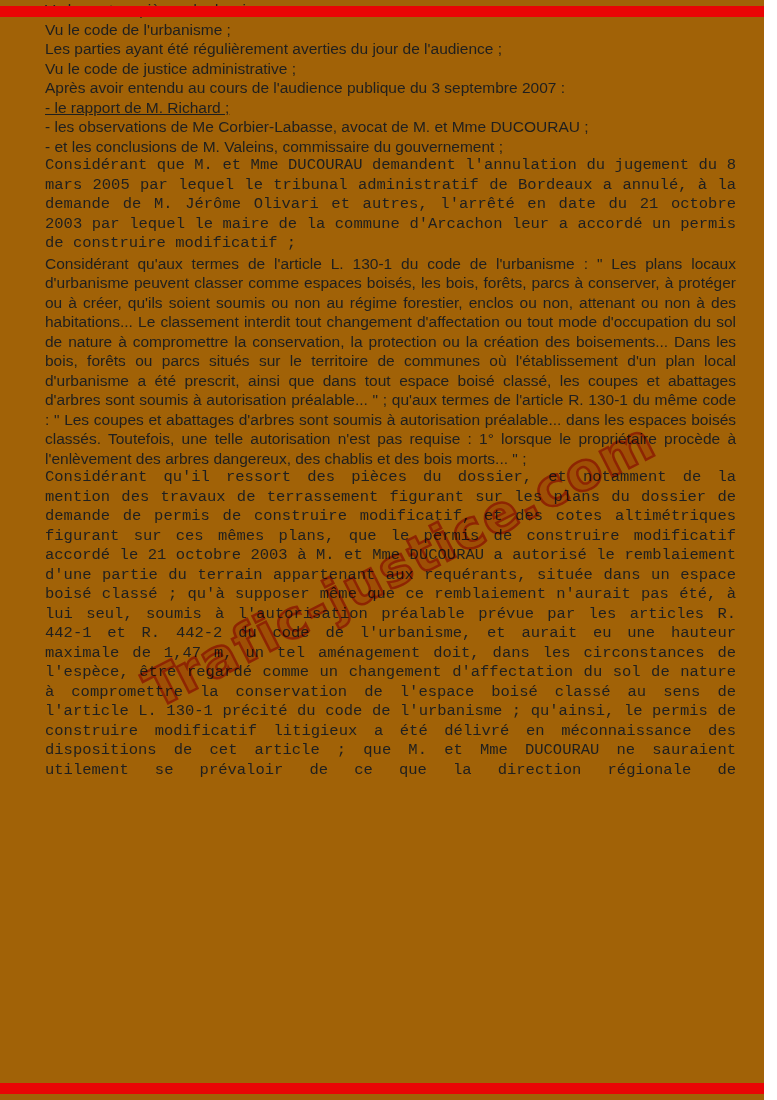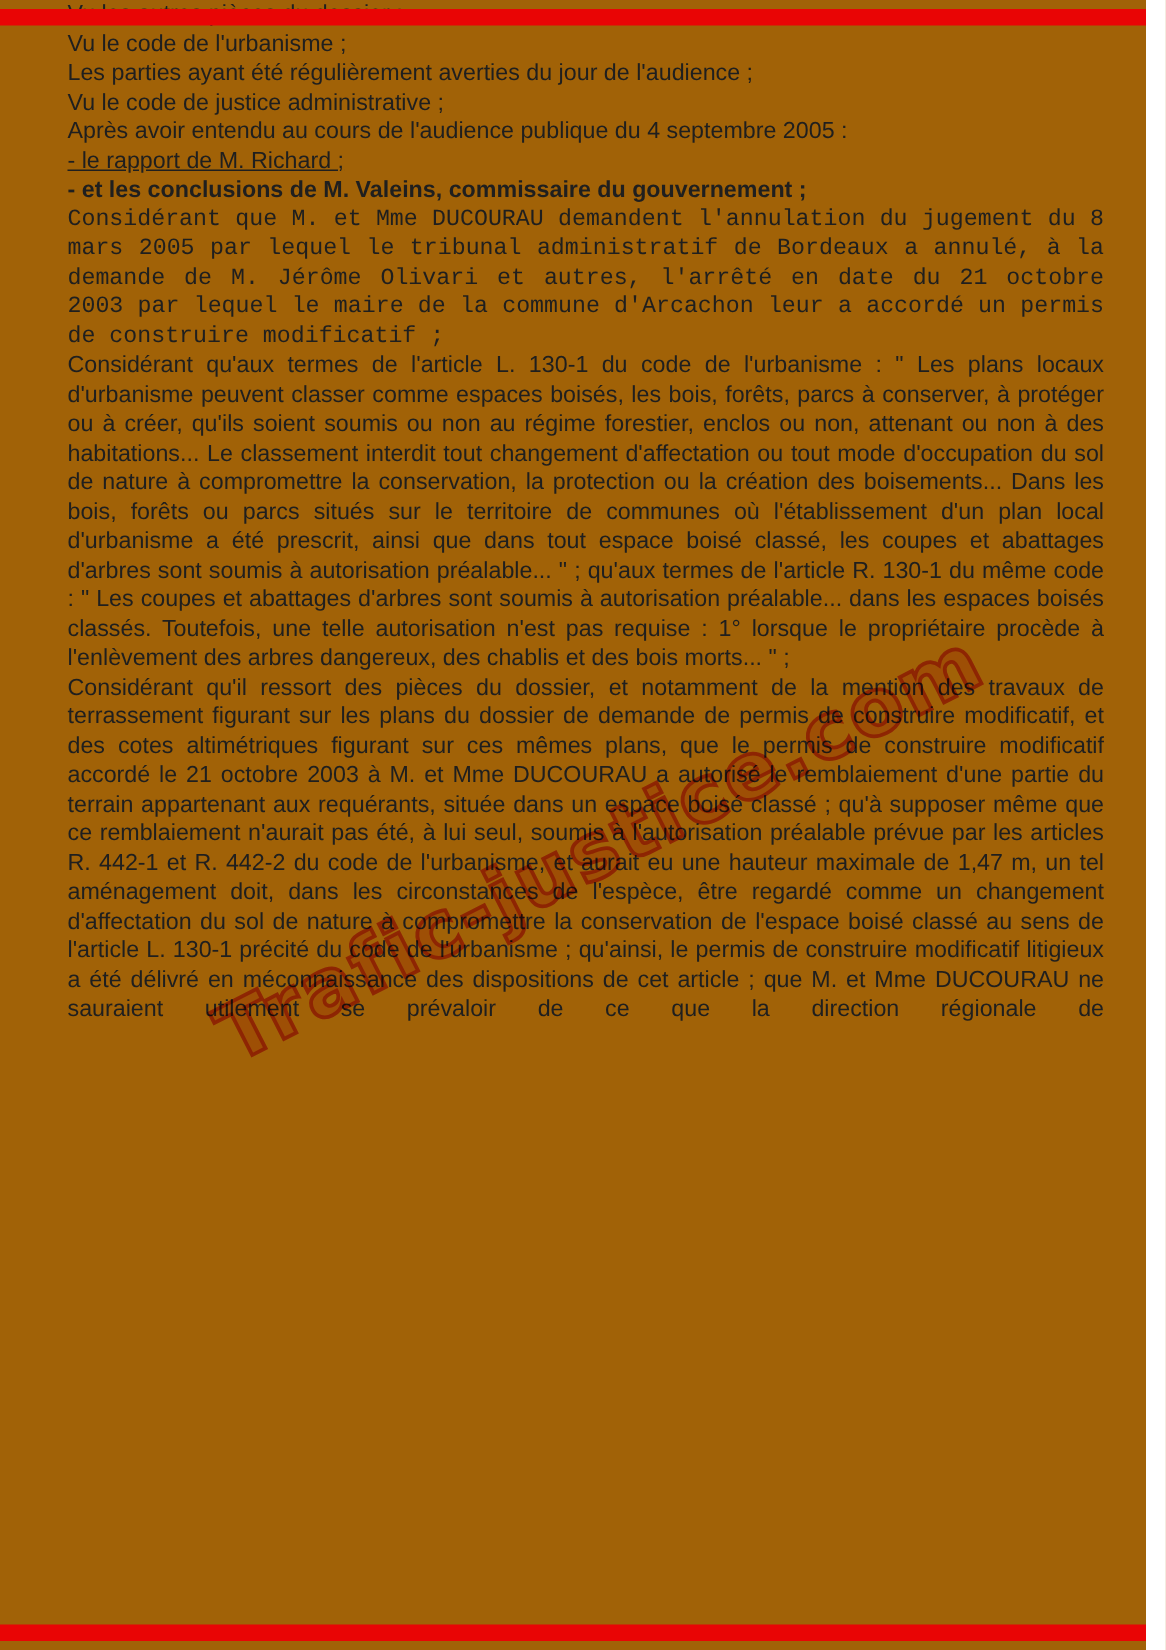--- a/index.html
+++ b/index.html
@@ -41,23 +41,23 @@
     text-align: left;
     white-space: normal;
   }
   .content p.just { text-align: justify; }
   .content p.force-last { text-align: justify; text-align-last: justify; }
 
   .mt-first { margin-top: 57px; }
   .mt-std   { margin-top: 36px; }
   .mt-a     { margin-top: 33px; text-decoration: underline; }
   .mt-b     { margin-top: 32px; }
-  .mt-c     { margin-top: 35px; font-weight: bold; }
+  .mt-c     { margin-top: 35px; }
   .mt-d     { margin-top: 37px; font-family: Liberation Mono, monospace; }
-  .mt-e     { margin-top: 30px; }
+  .mt-e     { margin-top: 30px; font-family: Liberation Mono, monospace; }
 
   .watermark-svg {
     position: absolute;
     left: 50px;
     top: 385px;
     z-index: 2;
     mix-blend-mode: multiply;
     pointer-events: none;
   }
   .watermark-svg text {
@@ -72,22 +72,23 @@
 
 <div class="page">
 
   <div class="red-bar top"></div>
 
   <main class="content">
     <p class="mt-first">Vu les autres pièces du dossier ;</p>
     <p class="mt-std">Vu le code de l'urbanisme ;</p>
     <p class="mt-std">Les parties ayant été régulièrement averties du jour de l'audience ;</p>
     <p class="mt-std">Vu le code de justice administrative ;</p>
-    <p class="mt-std">Après avoir entendu au cours de l'audience publique du 4 septembre 2005 :</p>
+    <p class="mt-std">Après avoir entendu au cours de l'audience publique du 3 septembre 2007 :</p>
     <p class="mt-a">- le rapport de M. Richard ;</p>
+    <p class="mt-b">- les observations de Me Corbier-Labasse, avocat de M. et Mme DUCOURAU ;</p>
     <p class="mt-c">- et les conclusions de M. Valeins, commissaire du gouvernement ;</p>
     <p class="mt-d just">Considérant que M. et Mme DUCOURAU demandent l'annulation du jugement du 8 mars 2005 par lequel le tribunal administratif de Bordeaux a annulé, à la demande de M. Jérôme Olivari et autres, l'arrêté en date du 21 octobre 2003 par lequel le maire de la commune d'Arcachon leur a accordé un permis de construire modificatif ;</p>
     <p class="mt-b just">Considérant qu'aux termes de l'article L. 130-1 du code de l'urbanisme : " Les plans locaux d'urbanisme peuvent classer comme espaces boisés, les bois, forêts, parcs à conserver, à protéger ou à créer, qu'ils soient soumis ou non au régime forestier, enclos ou non, attenant ou non à des habitations... Le classement interdit tout changement d'affectation ou tout mode d'occupation du sol de nature à compromettre la conservation, la protection ou la création des boisements... Dans les bois, forêts ou parcs situés sur le territoire de communes où l'établissement d'un plan local d'urbanisme a été prescrit, ainsi que dans tout espace boisé classé, les coupes et abattages d'arbres sont soumis à autorisation préalable... " ; qu'aux termes de l'article R. 130-1 du même code : " Les coupes et abattages d'arbres sont soumis à autorisation préalable... dans les espaces boisés classés. Toutefois, une telle autorisation n'est pas requise : 1° lorsque le propriétaire procède à l'enlèvement des arbres dangereux, des chablis et des bois morts... " ;</p>
     <p class="mt-e just force-last">Considérant qu'il ressort des pièces du dossier, et notamment de la mention des travaux de terrassement figurant sur les plans du dossier de demande de permis de construire modificatif, et des cotes altimétriques figurant sur ces mêmes plans, que le permis de construire modificatif accordé le 21 octobre 2003 à M. et Mme DUCOURAU a autorisé le remblaiement d'une partie du terrain appartenant aux requérants, située dans un espace boisé classé ; qu'à supposer même que ce remblaiement n'aurait pas été, à lui seul, soumis à l'autorisation préalable prévue par les articles R. 442-1 et R. 442-2 du code de l'urbanisme, et aurait eu une hauteur maximale de 1,47 m, un tel aménagement doit, dans les circonstances de l'espèce, être regardé comme un changement d'affectation du sol de nature à compromettre la conservation de l'espace boisé classé au sens de l'article L. 130-1 précité du code de l'urbanisme ; qu'ainsi, le permis de construire modificatif litigieux a été délivré en méconnaissance des dispositions de cet article ; que M. et Mme DUCOURAU ne sauraient utilement se prévaloir de ce que la direction régionale de</p>
   </main>
 
   <svg class="watermark-svg" width="700" height="360" viewBox="0 0 700 360" aria-hidden="true">
     <text x="350" y="198" text-anchor="middle" transform="rotate(-27 350 180)" fill="#f9c7a0" fill-opacity="0.9" stroke="#de5038" stroke-width="2.5" stroke-opacity="0.9" textLength="565" lengthAdjust="spacingAndGlyphs">Trafic-justice.com</text>
   </svg>
 

